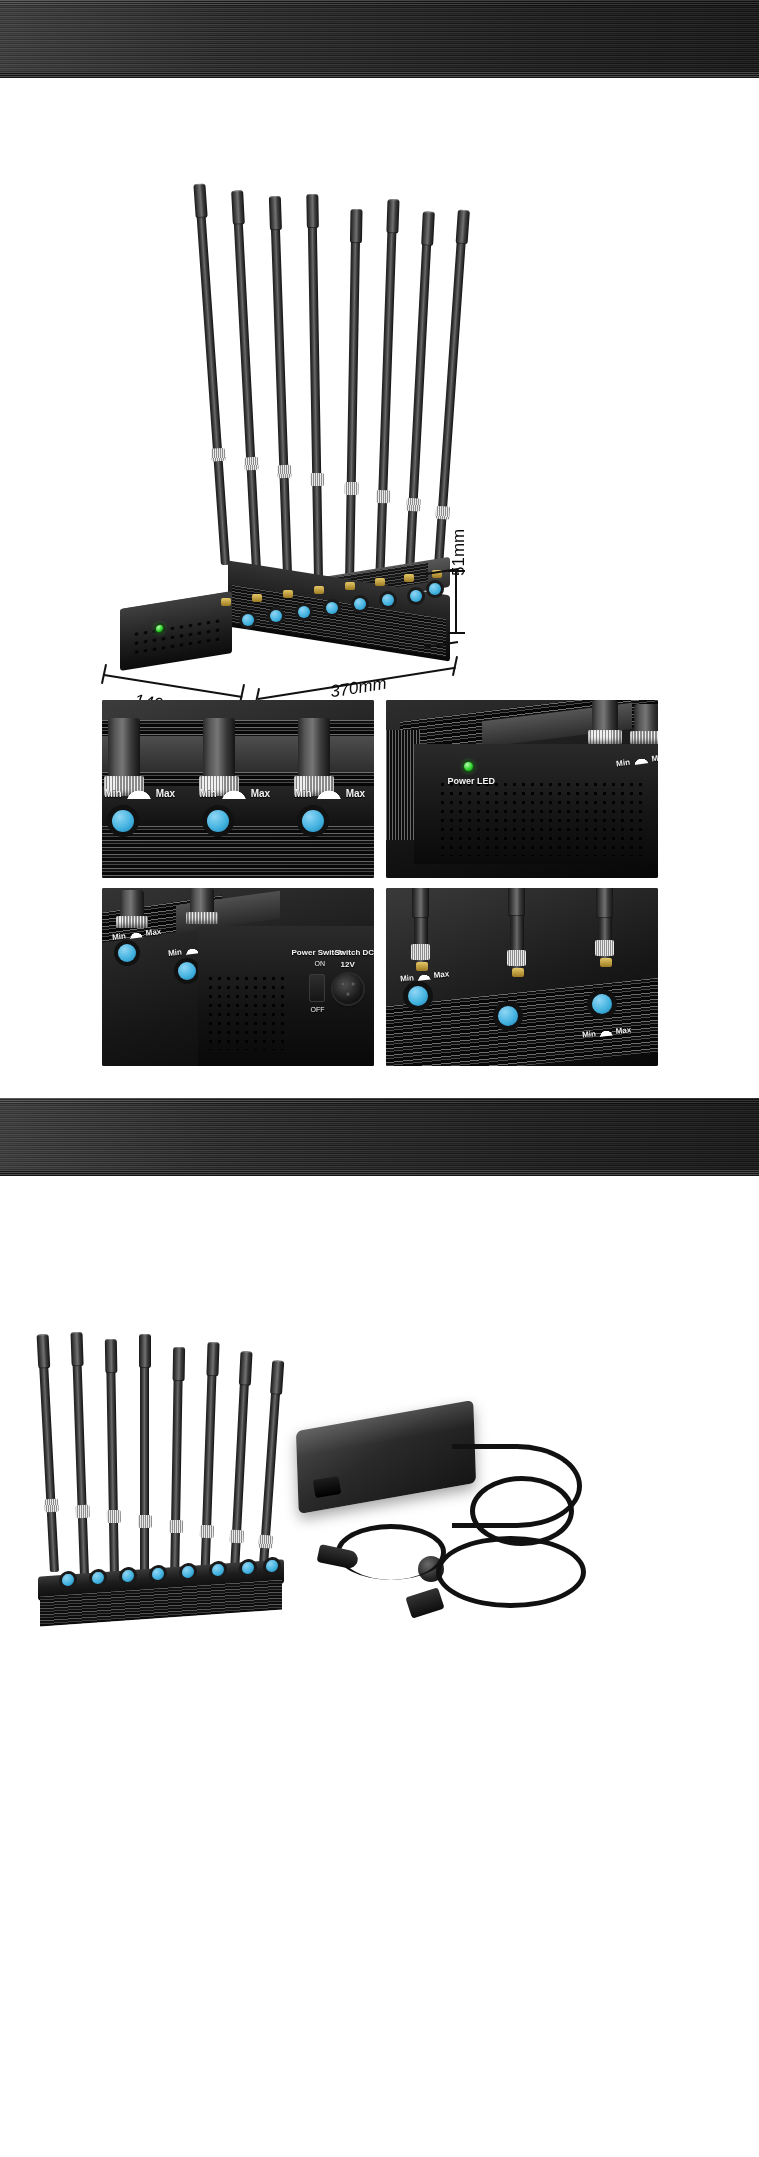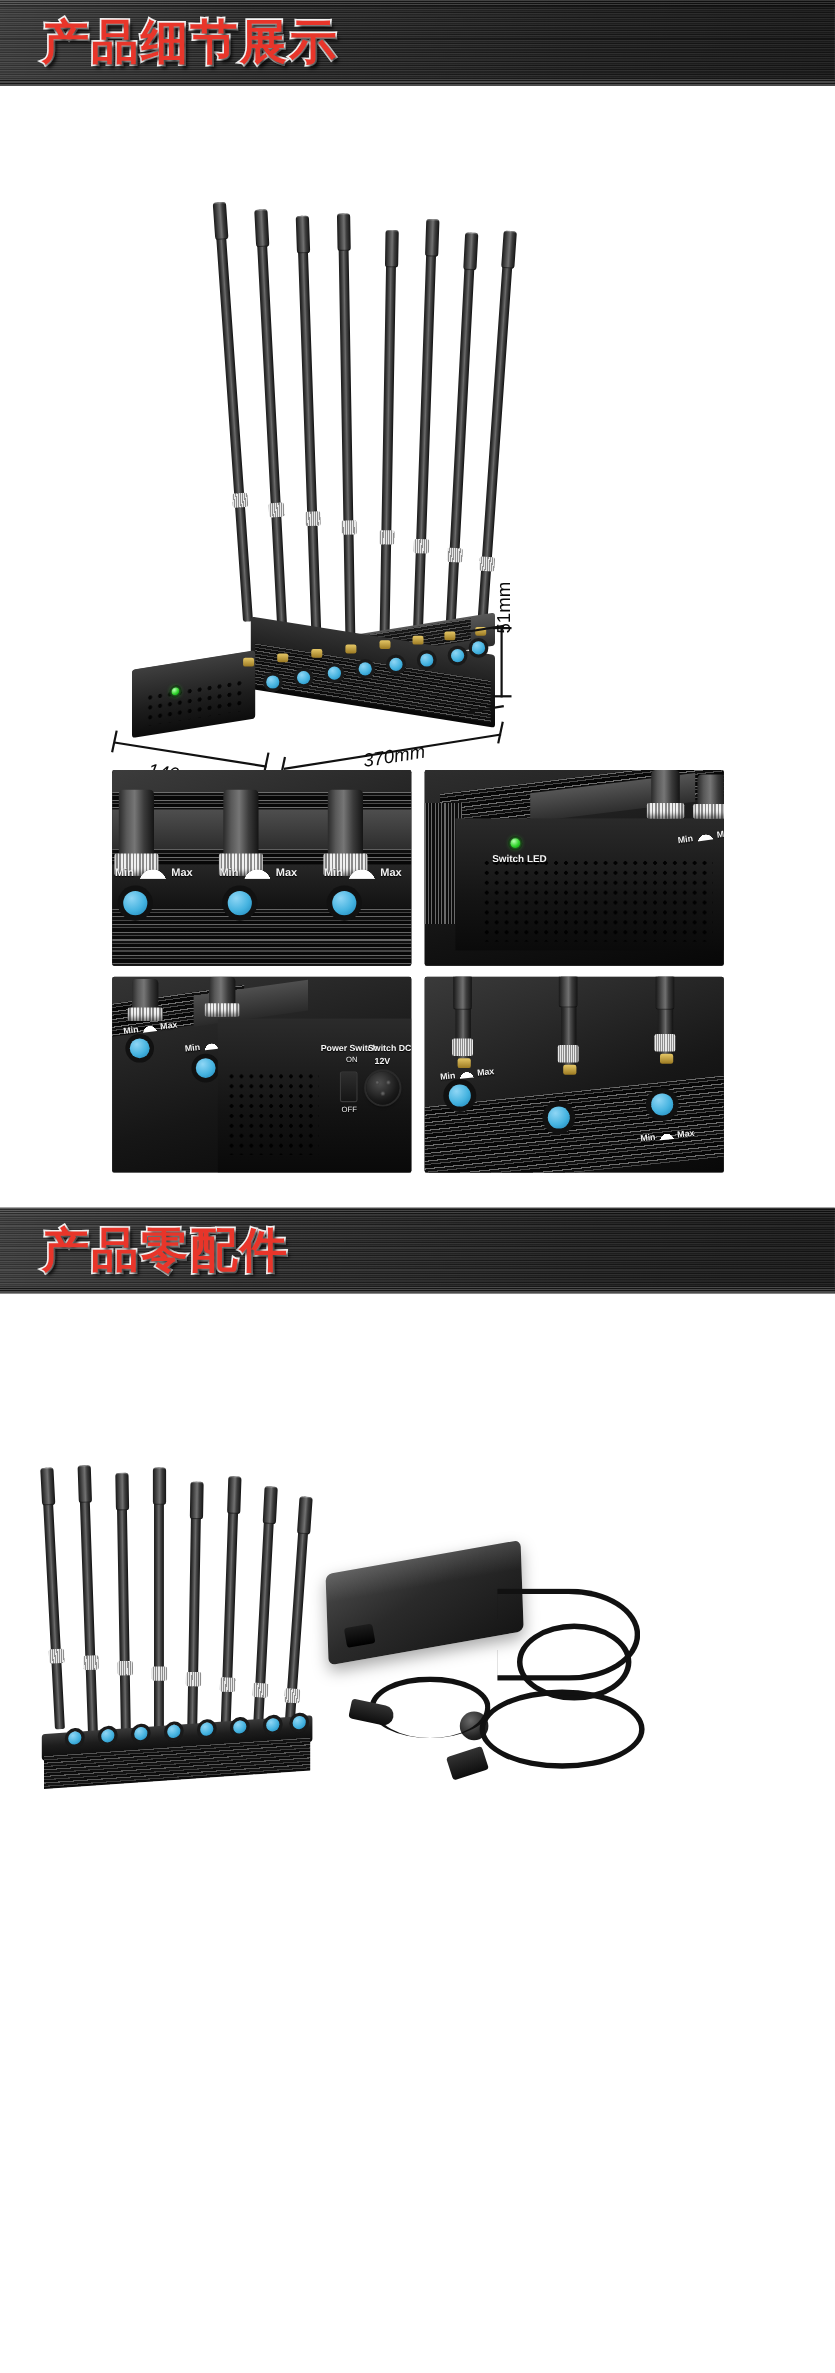--- a/index.html
+++ b/index.html
@@ -241,21 +241,20 @@
     position:absolute;
     background: linear-gradient(to bottom,#3a3a3a,#1d1d1d 45%,#0b0b0b);
     border-radius: 3px;
   }
 </style>
 </head>
 <body>
 
 <div class="banner">
   <div class="banner-sheen"></div>
-  <div class="banner-title">产品细节展示</div>
 </div>
 
 <div class="section hero">
   <div class="hero-stage">
 
     <div class="ant" style="left:221px; bottom:123px; width:9px; height:382px; transform:rotate(-4deg);">
       <div class="ant-knurl" style="bottom:104px;"></div>
     </div>
     <div class="ant" style="left:252px; bottom:118px; width:9px; height:380px; transform:rotate(-3deg);">
       <div class="ant-knurl" style="bottom:100px;"></div>
@@ -376,21 +375,21 @@
     <div class="dcell-inner">
       <div class="panel-flat" style="inset:0; background:linear-gradient(165deg,#2e2e2e,#121212 65%,#070707);"></div>
       <div class="panel-fins" style="left:14px; top:6px; width:258px; height:34px; transform:skewY(-7deg);"></div>
       <div class="panel-flat" style="left:96px; top:12px; width:150px; height:26px; transform:skewY(-7deg); background:linear-gradient(to bottom,#555,#2e2e2e);"></div>
       <div class="panel-fins" style="left:0; top:30px; width:34px; height:110px; background:repeating-linear-gradient(to right,#6a6a6a 0 1px,#0d0d0d 1px 3px);"></div>
 
       <div class="panel-flat" style="left:28px; top:44px; width:244px; height:120px; background:linear-gradient(to bottom,#2a2a2a,#141414 60%,#0a0a0a);"></div>
       <div class="vent-grid" style="left:52px; top:80px; width:210px; height:76px; opacity:.95;"></div>
 
       <div class="led-green" style="left:78px; top:62px;"></div>
-      <div class="silk" style="left:62px; top:76px; font-size:9px;">Switch LED</div>
+      <div class="silk" style="left:62px; top:76px; font-size:9px;">Power LED</div>
 
       <div class="big-knob" style="left:206px; top:0px; width:26px; height:44px;">
         <div class="skirt" style="height:14px;"></div>
       </div>
       <div class="big-knob" style="left:248px; top:4px; width:26px; height:40px;">
         <div class="skirt" style="height:13px;"></div>
       </div>
       <div class="minmax" style="left:230px; top:56px; font-size:8px; transform:rotate(-8deg);">
         <span>Min</span>
         <span class="arc" style="width:18px;height:7px;"></span>
@@ -478,21 +477,20 @@
         <span>Max</span>
       </div>
     </div>
   </div>
 </div>
 
 <div style="height:18px; background:#ffffff;"></div>
 
 <div class="banner">
   <div class="banner-sheen"></div>
-  <div class="banner-title">产品零配件</div>
 </div>
 
 <div class="section accessories">
 
   <div class="ant" style="left:50px; bottom:104px; width:9px; height:238px; transform:rotate(-3deg);">
     <div class="ant-knurl" style="bottom:60px;"></div>
   </div>
   <div class="ant" style="left:80px; bottom:100px; width:9px; height:244px; transform:rotate(-2deg);">
     <div class="ant-knurl" style="bottom:58px;"></div>
   </div>

